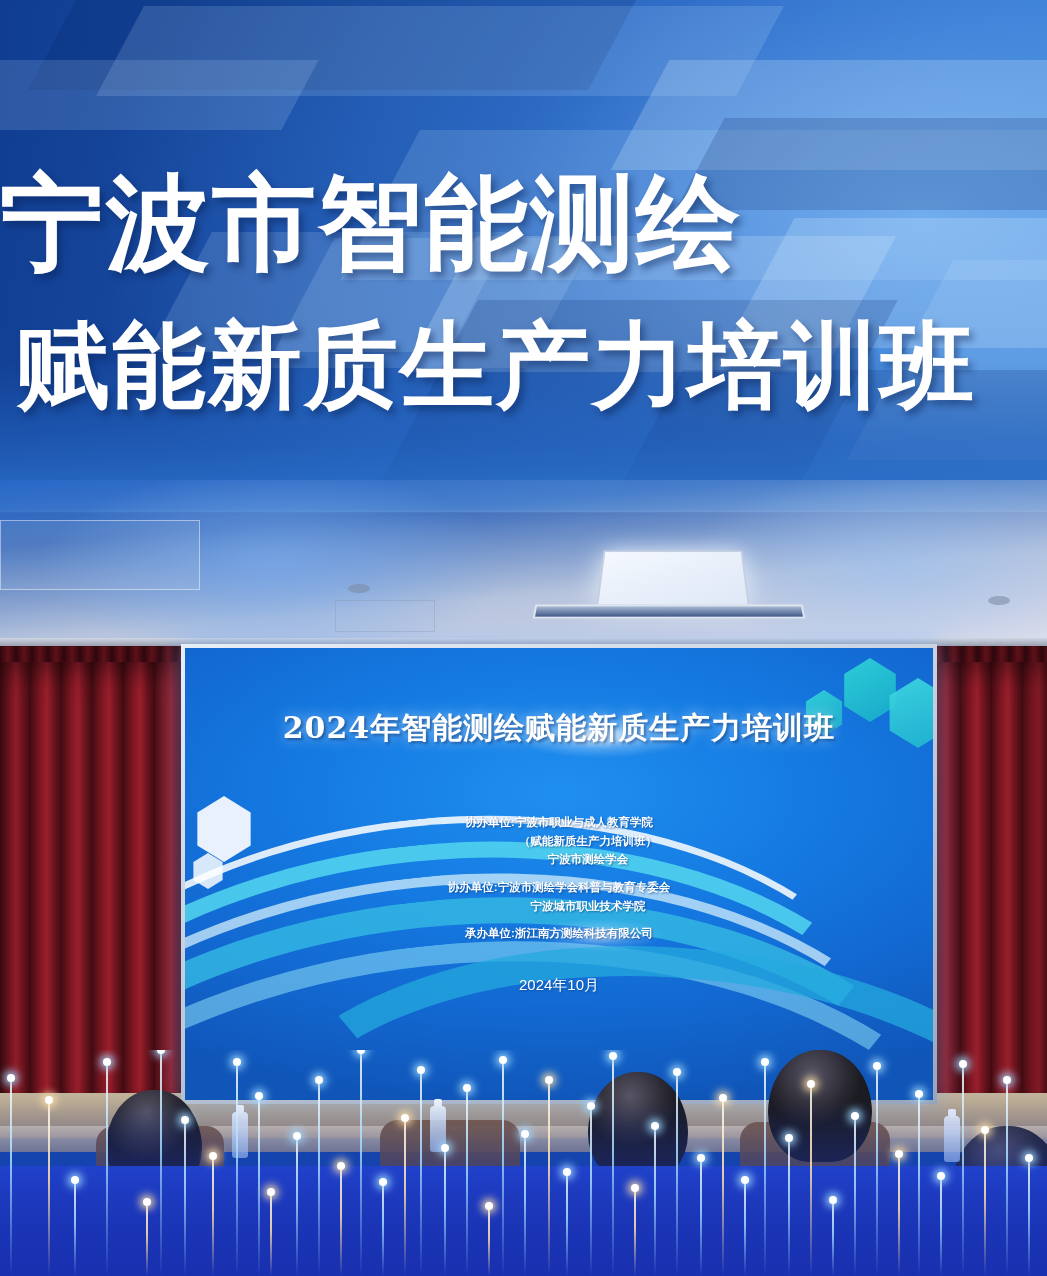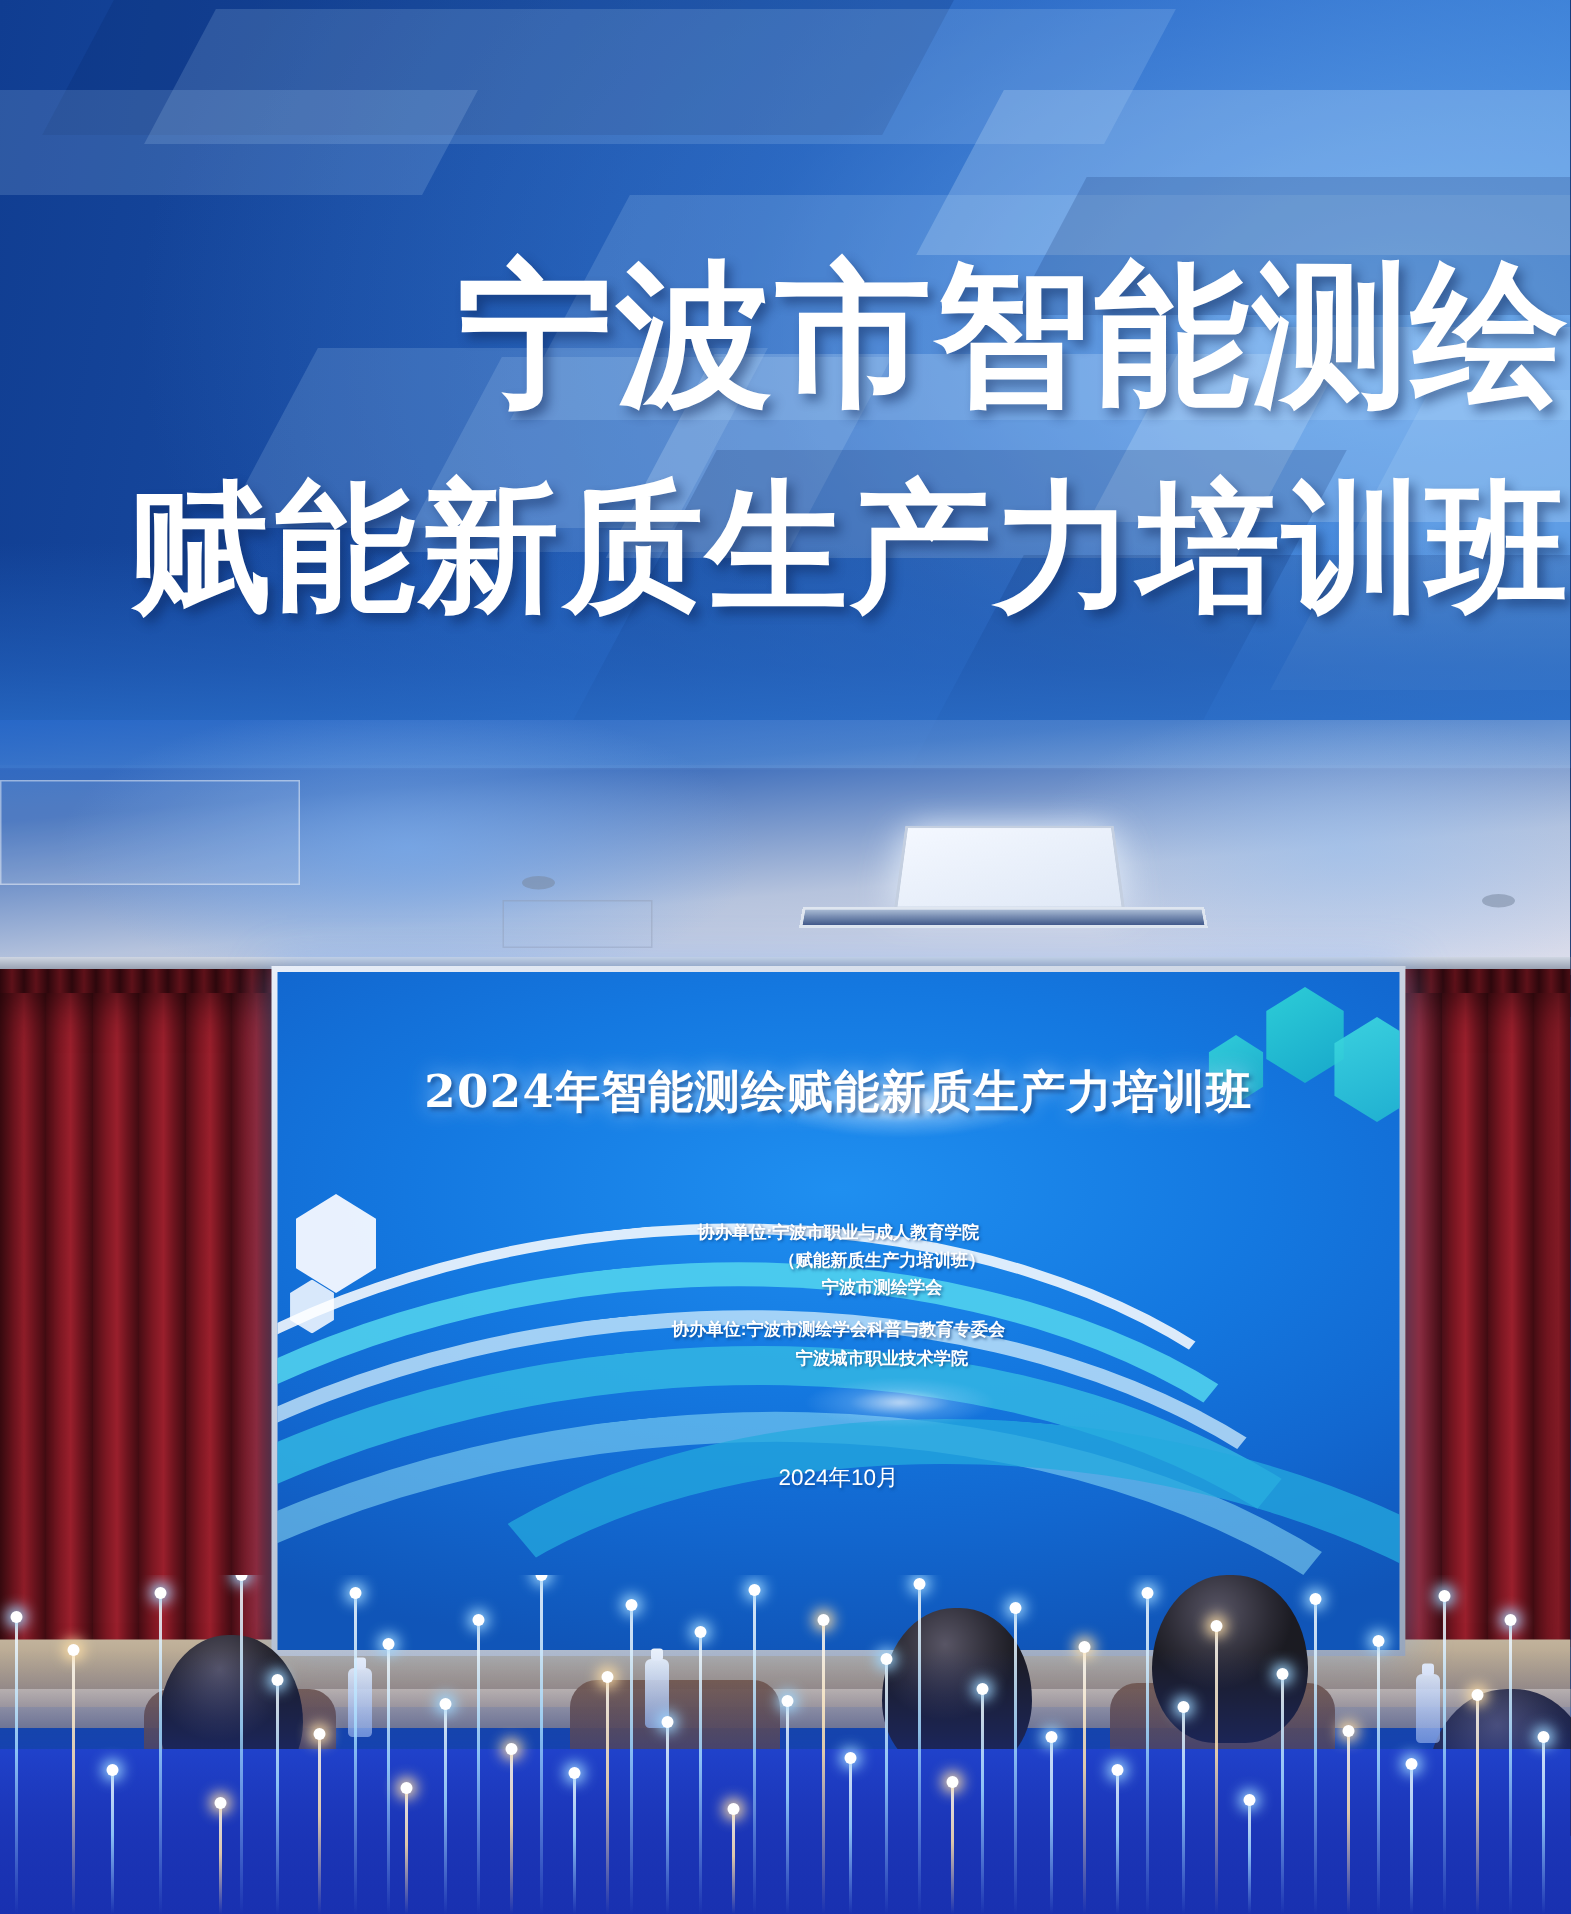--- a/index.html
+++ b/index.html
@@ -34,21 +34,21 @@
   .par.lt { background:rgba(200,228,255,0.16); }
   .par.lt2 { background:rgba(215,236,255,0.23); }
   .banner-fade {
     position:absolute; left:0; right:0; bottom:0; height:150px;
     background:linear-gradient(to bottom, rgba(30,90,180,0) 0%, rgba(38,104,196,0.55) 55%, rgba(46,116,206,0.9) 100%);
   }
 
   .title-wrap {
     position:absolute;
     left:0; right:0; top:168px;
-    text-align:right;
+    text-align:left;
     z-index:6;
   }
   .title-line {
     color:#ffffff;
     font-weight:bold;
     letter-spacing:2px;
     line-height:1.06;
     text-shadow:4px 5px 7px rgba(8,32,80,0.45);
     white-space:nowrap;
     font-family:"DejaVu Sans","Liberation Sans",sans-serif;
@@ -324,20 +324,23 @@
       <div class="org-block">
         <div class="org-group">
           <div class="org-line">协办单位:宁波市职业与成人教育学院</div>
           <div class="org-line ind">（赋能新质生产力培训班）</div>
           <div class="org-line ind">宁波市测绘学会</div>
         </div>
         <div class="org-group">
           <div class="org-line">协办单位:宁波市测绘学会科普与教育专委会</div>
           <div class="org-line ind">宁波城市职业技术学院</div>
         </div>
+        <div class="org-group">
+          <div class="org-line">承办单位:浙江南方测绘科技有限公司</div>
+        </div>
       </div>
 
       <div class="scr-date">2024年10月</div>
     </div>
   </div>
 
   <div class="audience">
     <div class="table-edge"></div>
 
     <div class="chair" style="left:96px;  top:96px; width:128px; height:60px;"></div>

